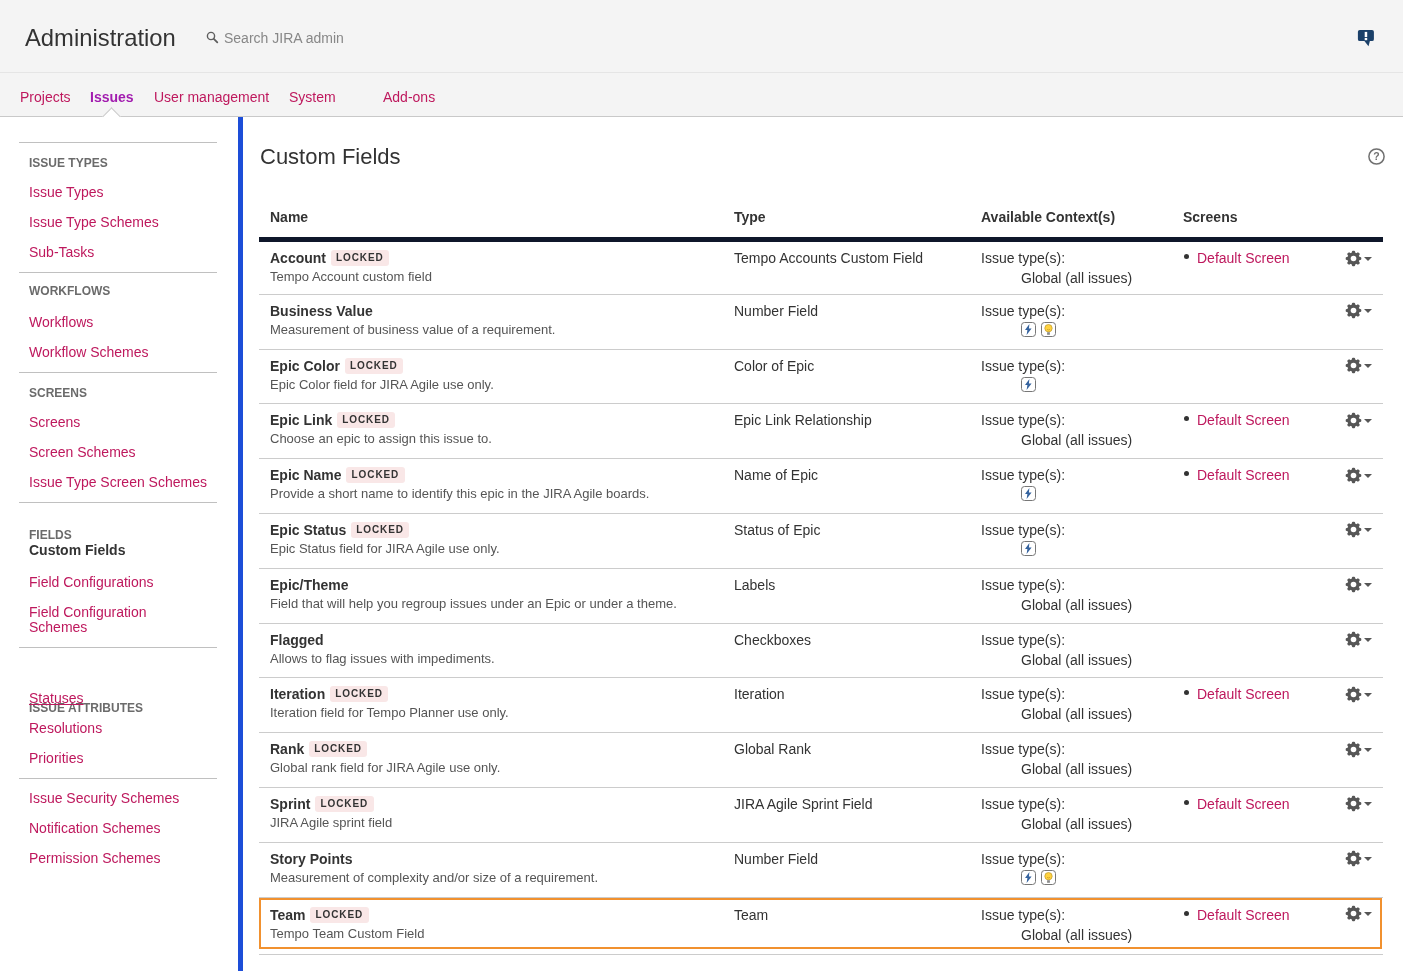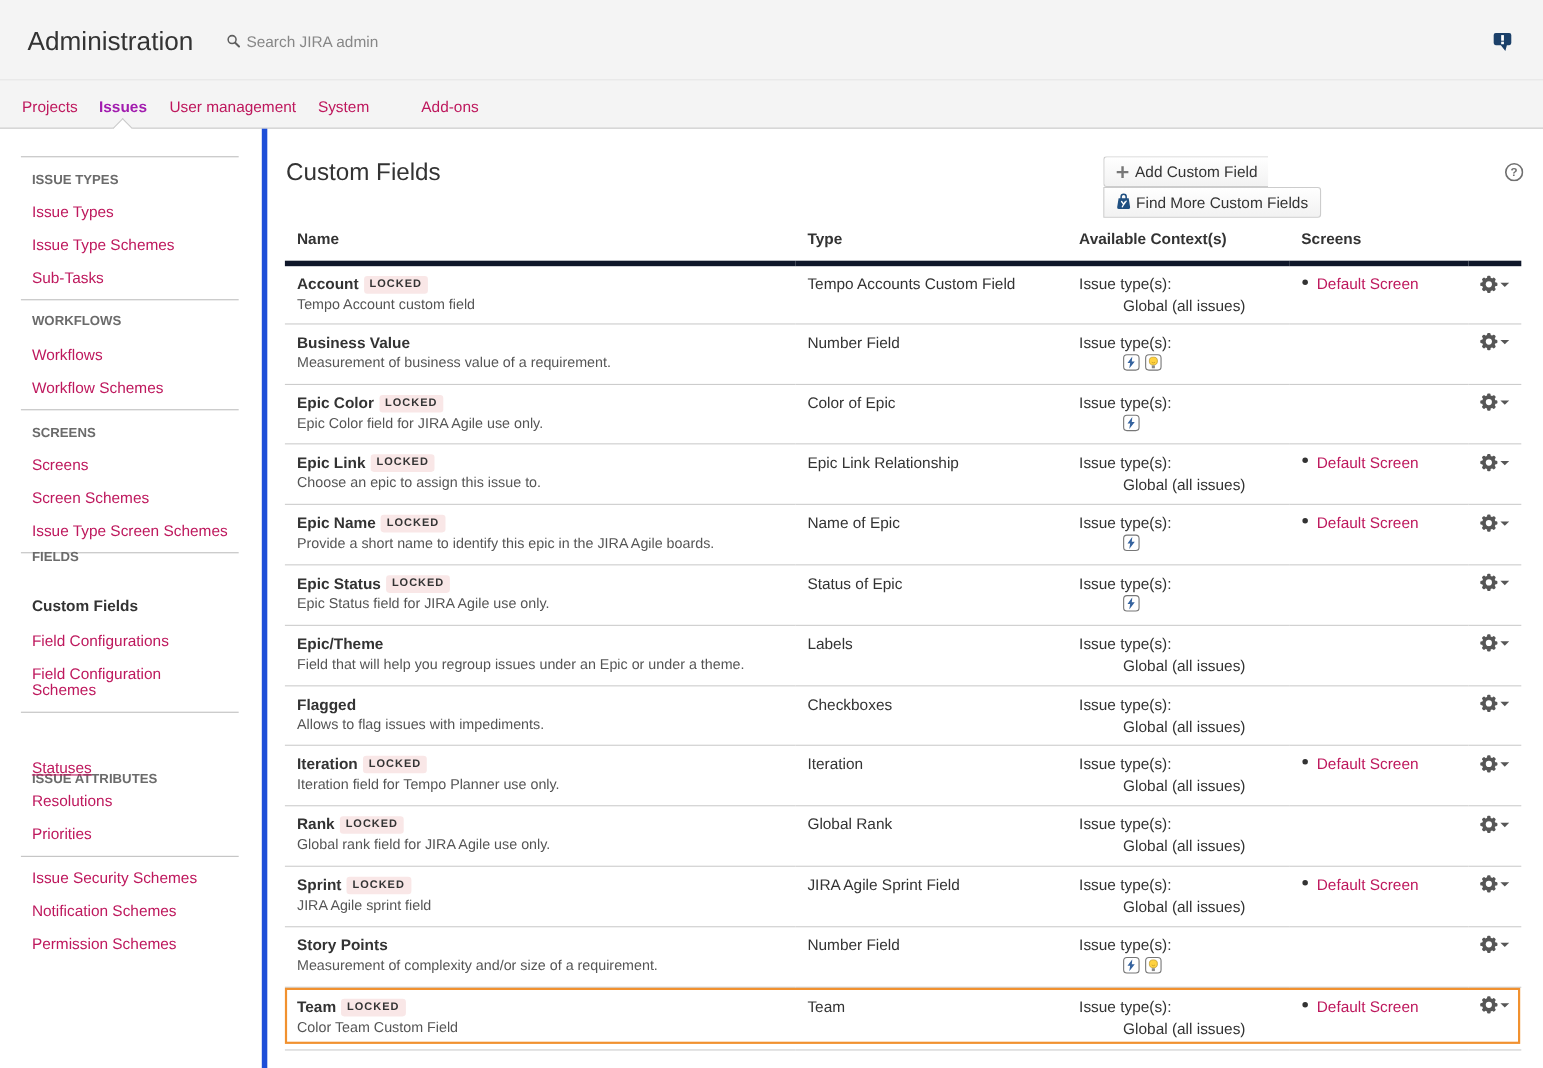--- a/index.html
+++ b/index.html
@@ -86,45 +86,36 @@
   <div class="sep" style="top:155px;"></div>
   <div class="shead" style="top:166.3px;">WORKFLOWS</div>
   <a class="slnk" style="top:195px;">Workflows</a>
   <a class="slnk" style="top:225px;">Workflow Schemes</a>
   <div class="sep" style="top:255px;"></div>
   <div class="shead" style="top:267.8px;">SCREENS</div>
   <a class="slnk" style="top:295px;">Screens</a>
   <a class="slnk" style="top:325px;">Screen Schemes</a>
   <a class="slnk" style="top:355px;">Issue Type Screen Schemes</a>
   <div class="sep" style="top:385px;"></div>
-  <div class="shead" style="top:381px;">FIELDS</div>
+  <div class="shead" style="top:410px;">FIELDS</div>
   <span class="slnk" style="top:423.4px;font-weight:bold;color:#333;">Custom Fields</span>
   <a class="slnk" style="top:455px;">Field Configurations</a>
   <a class="slnk" style="top:487.5px;line-height:15px;">Field Configuration<br>Schemes</a>
   <div class="sep" style="top:530px;"></div>
   <div class="shead" style="top:542.7px;margin-top:40px;">ISSUE ATTRIBUTES</div>
   <a class="slnk" style="top:571px;text-decoration:underline;">Statuses</a>
   <a class="slnk" style="top:601px;">Resolutions</a>
   <a class="slnk" style="top:631px;">Priorities</a>
   <div class="sep" style="top:660.5px;"></div>
   <a class="slnk" style="top:671px;">Issue Security Schemes</a>
   <a class="slnk" style="top:701px;">Notification Schemes</a>
   <a class="slnk" style="top:731px;">Permission Schemes</a>
 </div>
 
 <div id="title">Custom Fields</div>
-<div id="btns">
-  <div class="btn" id="btn1"><svg class="bico" width="13" height="13" viewBox="0 0 13 13">
-          <path d="M6.5 1.2 v10.6 M1.2 6.5 h10.6" stroke="#777" stroke-width="2.2"></path>
-        </svg>Add Custom Field</div><div class="btn" id="btn2"><svg class="bico" width="13" height="16" viewBox="0 0 13 16">
-          <path d="M4.2 6 V3.9 a2.3 2.3 0 0 1 4.6 0 V6" fill="none" stroke="#205081" stroke-width="1.4"></path>
-          <path d="M1.9 5.2 h9.2 l1.3 8.3 a1.4 1.4 0 0 1 -1.4 1.6 h-9 a1.4 1.4 0 0 1 -1.4 -1.6 z" fill="#205081"></path>
-          <path d="M4.6 8.2 l2 2.6 2.2 -3 M7.7 8.6 l-2.4 4.4" stroke="#fff" stroke-width="1.2" fill="none" stroke-linecap="round"></path>
-        </svg>Find More Custom Fields</div>
-</div>
 <svg id="help" width="17" height="17" viewBox="0 0 17 17">
       <circle cx="8.5" cy="8.5" r="7.6" fill="none" stroke="#707070" stroke-width="1.5"></circle>
       <text x="8.5" y="12.2" text-anchor="middle" font-family="Liberation Sans" font-size="10.5" font-weight="bold" fill="#707070">?</text>
     </svg>
 
 <table id="tbl">
 <colgroup>
         <col style="width:464px">
         <col style="width:247px">
         <col style="width:202px">
@@ -345,21 +336,21 @@
                 <rect x="6.9" y="0.7" width="3.2" height="15.6" rx="1.1"></rect>
                 <rect x="6.9" y="0.7" width="3.2" height="15.6" rx="1.1" transform="rotate(45 8.5 8.5)"></rect>
                 <rect x="6.9" y="0.7" width="3.2" height="15.6" rx="1.1" transform="rotate(90 8.5 8.5)"></rect>
                 <rect x="6.9" y="0.7" width="3.2" height="15.6" rx="1.1" transform="rotate(135 8.5 8.5)"></rect>
                 <circle cx="8.5" cy="8.5" r="6.2"></circle>
               </g>
               <circle cx="8.5" cy="8.5" r="2.8" fill="#fff"></circle>
             </svg><span class="caret"></span></td>
         </tr>
 <tr>
-          <td><span class="nm">Team</span><span class="badge">LOCKED</span><div class="desc">Color Team Custom Field</div></td>
+          <td><span class="nm">Team</span><span class="badge">LOCKED</span><div class="desc">Tempo Team Custom Field</div></td>
           <td>Team</td>
           <td>Issue type(s):<div class="ln2">Global (all issues)</div></td>
           <td><span class="blt"></span><a>Default Screen</a></td>
           <td class="act"><svg width="17" height="17" viewBox="0 0 17 17">
               <g fill="#565656">
                 <rect x="6.9" y="0.7" width="3.2" height="15.6" rx="1.1"></rect>
                 <rect x="6.9" y="0.7" width="3.2" height="15.6" rx="1.1" transform="rotate(45 8.5 8.5)"></rect>
                 <rect x="6.9" y="0.7" width="3.2" height="15.6" rx="1.1" transform="rotate(90 8.5 8.5)"></rect>
                 <rect x="6.9" y="0.7" width="3.2" height="15.6" rx="1.1" transform="rotate(135 8.5 8.5)"></rect>
                 <circle cx="8.5" cy="8.5" r="6.2"></circle>

